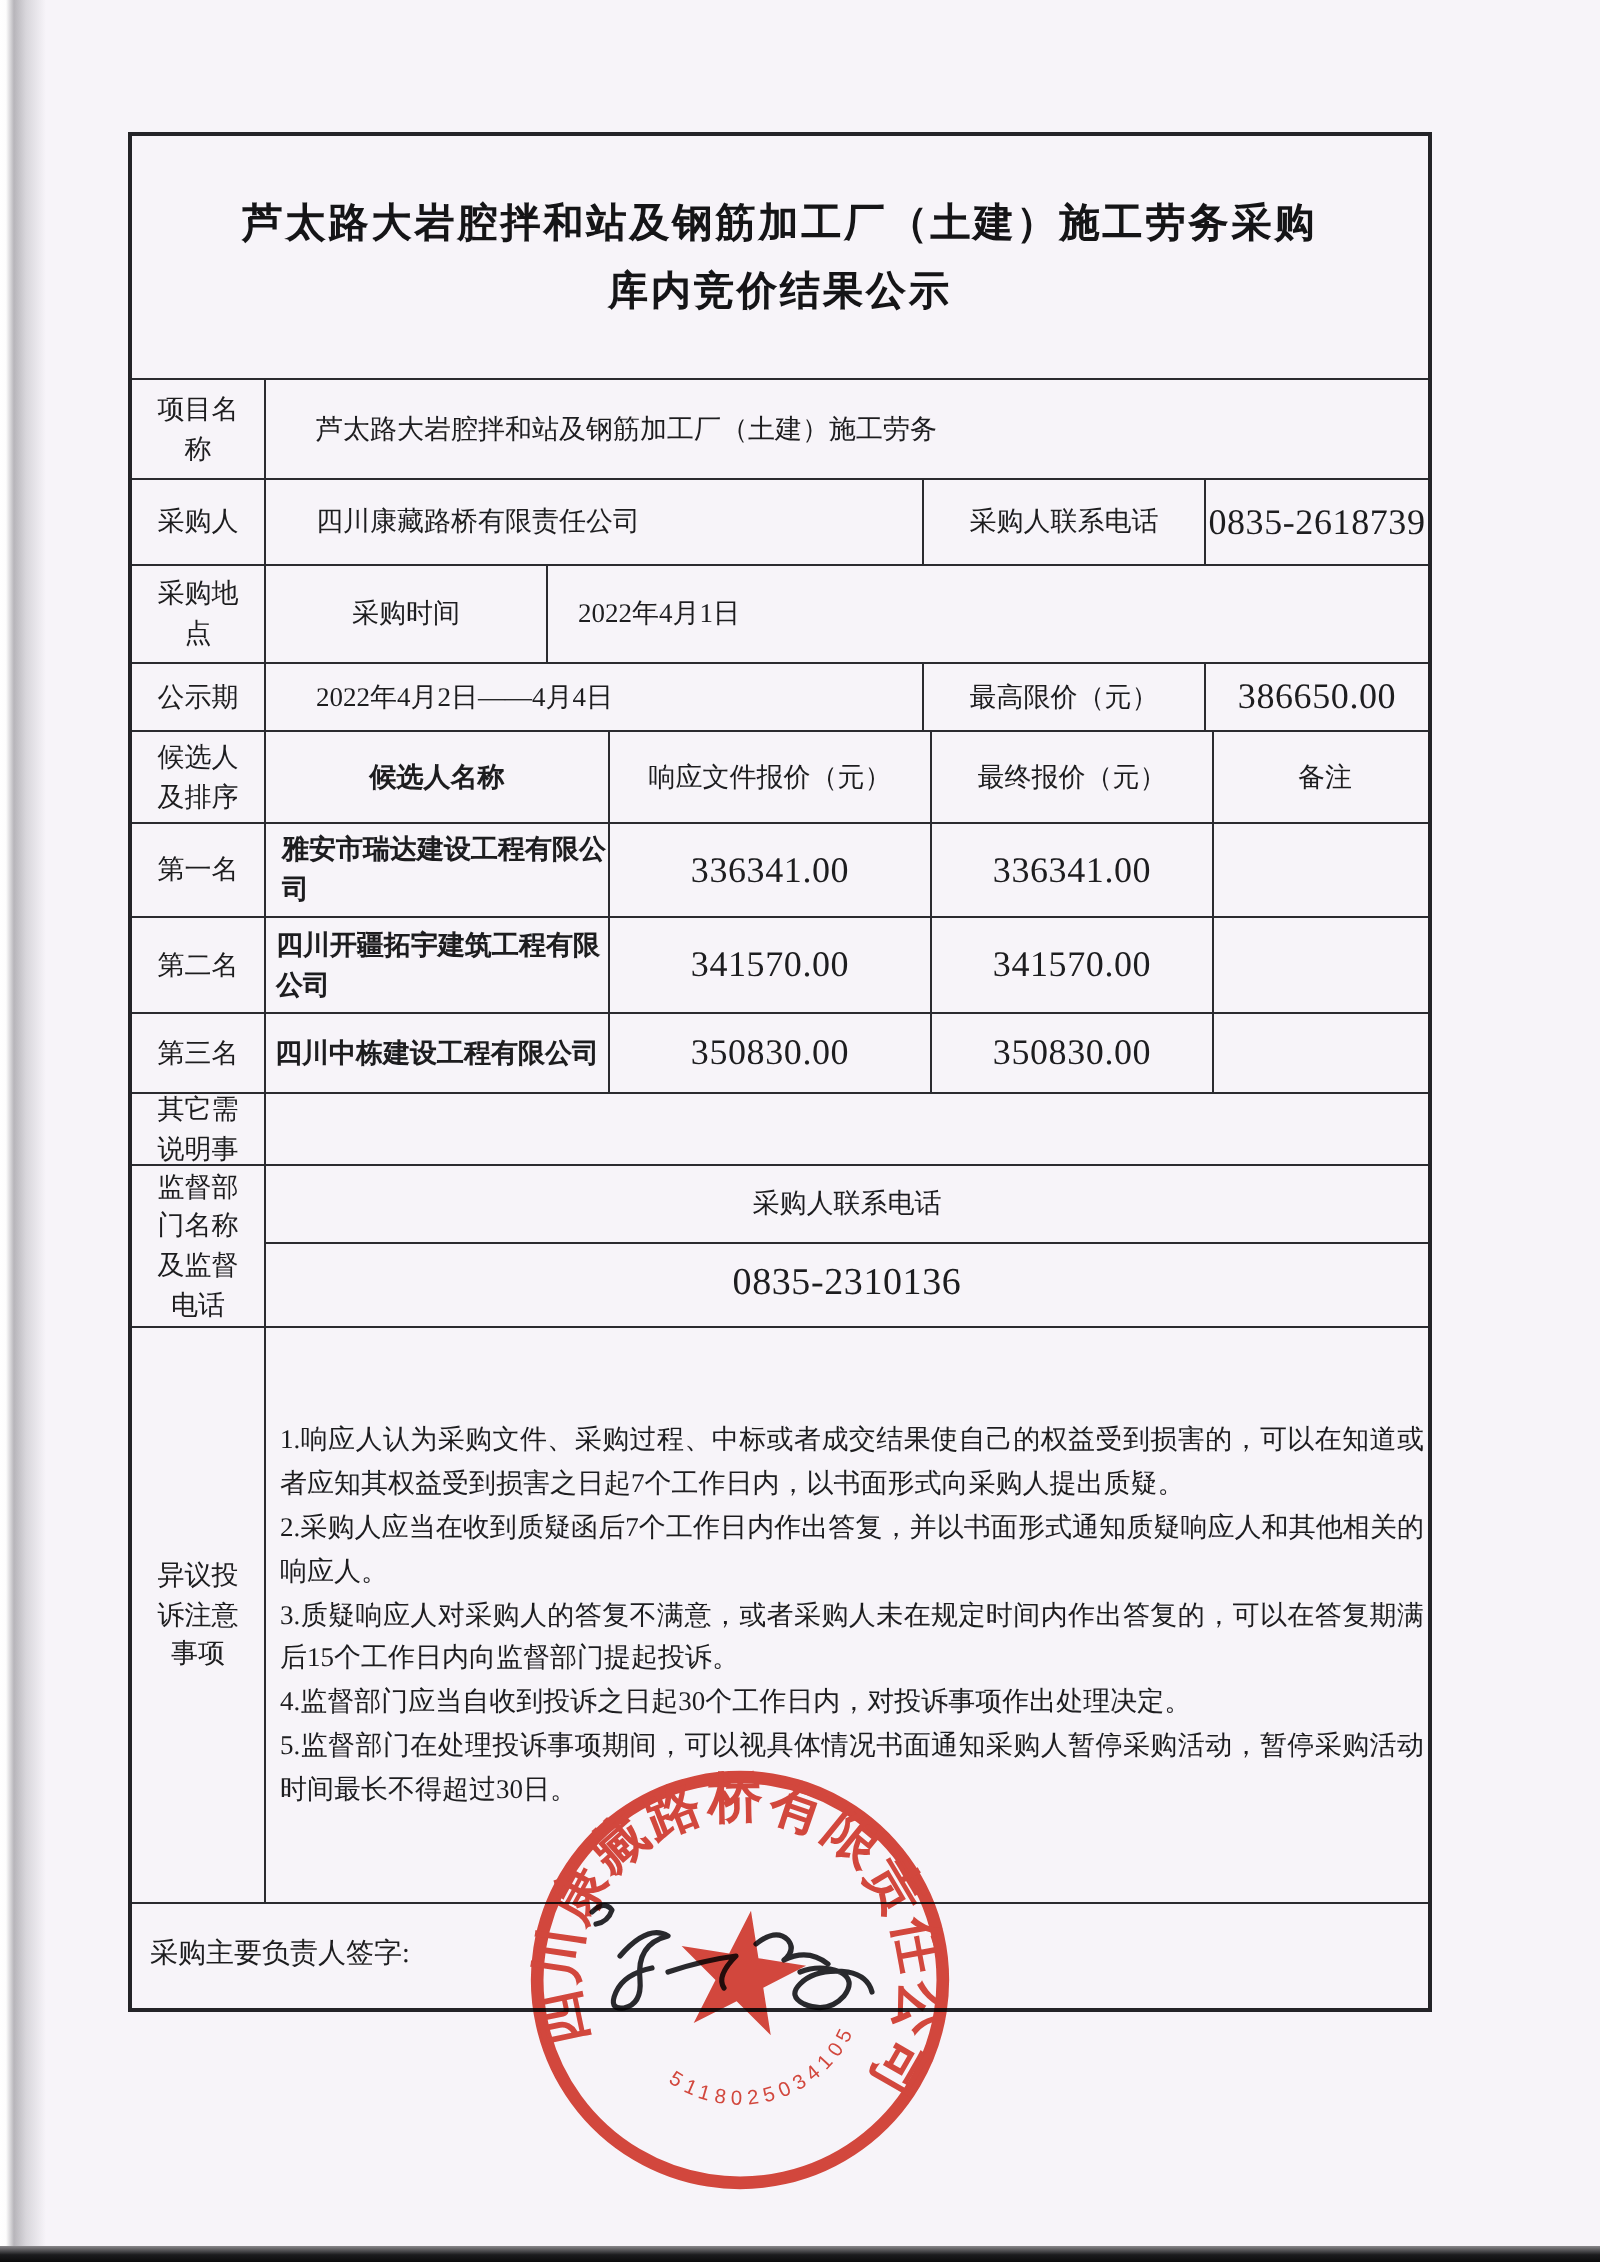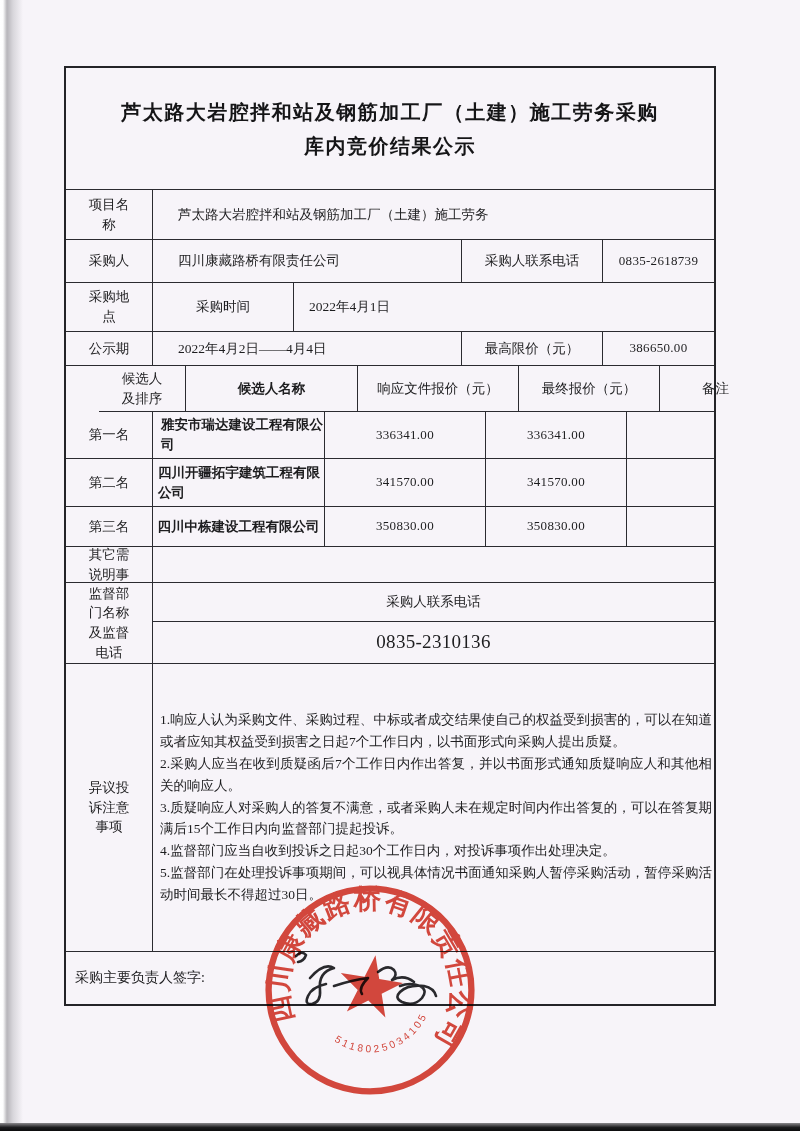--- a/index.html
+++ b/index.html
@@ -28,35 +28,35 @@
   }
   .row { display:flex; border-bottom:1.5px solid #2b2b30; }
   .row:last-child { border-bottom:none; }
   .cell {
     border-right:1.5px solid #2b2b30;
     display:flex; align-items:center;
     font-size:13.5px; line-height:1.45;
     overflow:hidden;
   }
   .cell:last-child { border-right:none; }
-  .lab { width:87px; justify-content:center; text-align:center; white-space:pre-line; flex:none; }
+  .lab { width:67px; justify-content:center; text-align:center; white-space:pre-line; flex:none; }
   .ctr { justify-content:center; text-align:center; }
   .lft { padding-left:8px; }
   .title-row { height:122px; flex-direction:column; justify-content:center; align-items:center; }
   .doc-title {
     font-family:"Liberation Sans","DejaVu Sans",sans-serif;
     font-weight:bold; font-size:20px; letter-spacing:1.5px;
     text-align:center; line-height:1.7; color:#151517;
   }
-  .num { font-size:13px; letter-spacing:.3px; }
+  .num { font-size:18px; letter-spacing:.3px; }
   .r-project { height:50px; }
   .r-purchaser { height:43px; }
   .r-location { height:49px; }
   .r-publicity { height:34px; }
-  .r-chead { height:46px;margin-left:33px; }
+  .r-chead { height:46px; }
   .r-c1 { height:47px; }
   .r-c2 { height:48px; }
   .r-c3 { height:40px; }
   .r-other { height:36px; }
   .r-superv { height:81px; }
   .superv-stack { flex:1; display:flex; flex-direction:column; }
   .superv-stack .sub { flex:none; display:flex; align-items:center; justify-content:center; font-size:13.5px; }
   .superv-stack .sub1 { height:39px; border-bottom:1.5px solid #2b2b30; }
   .superv-stack .sub2 { height:40.5px; }
   .r-objection { height:288px; }

